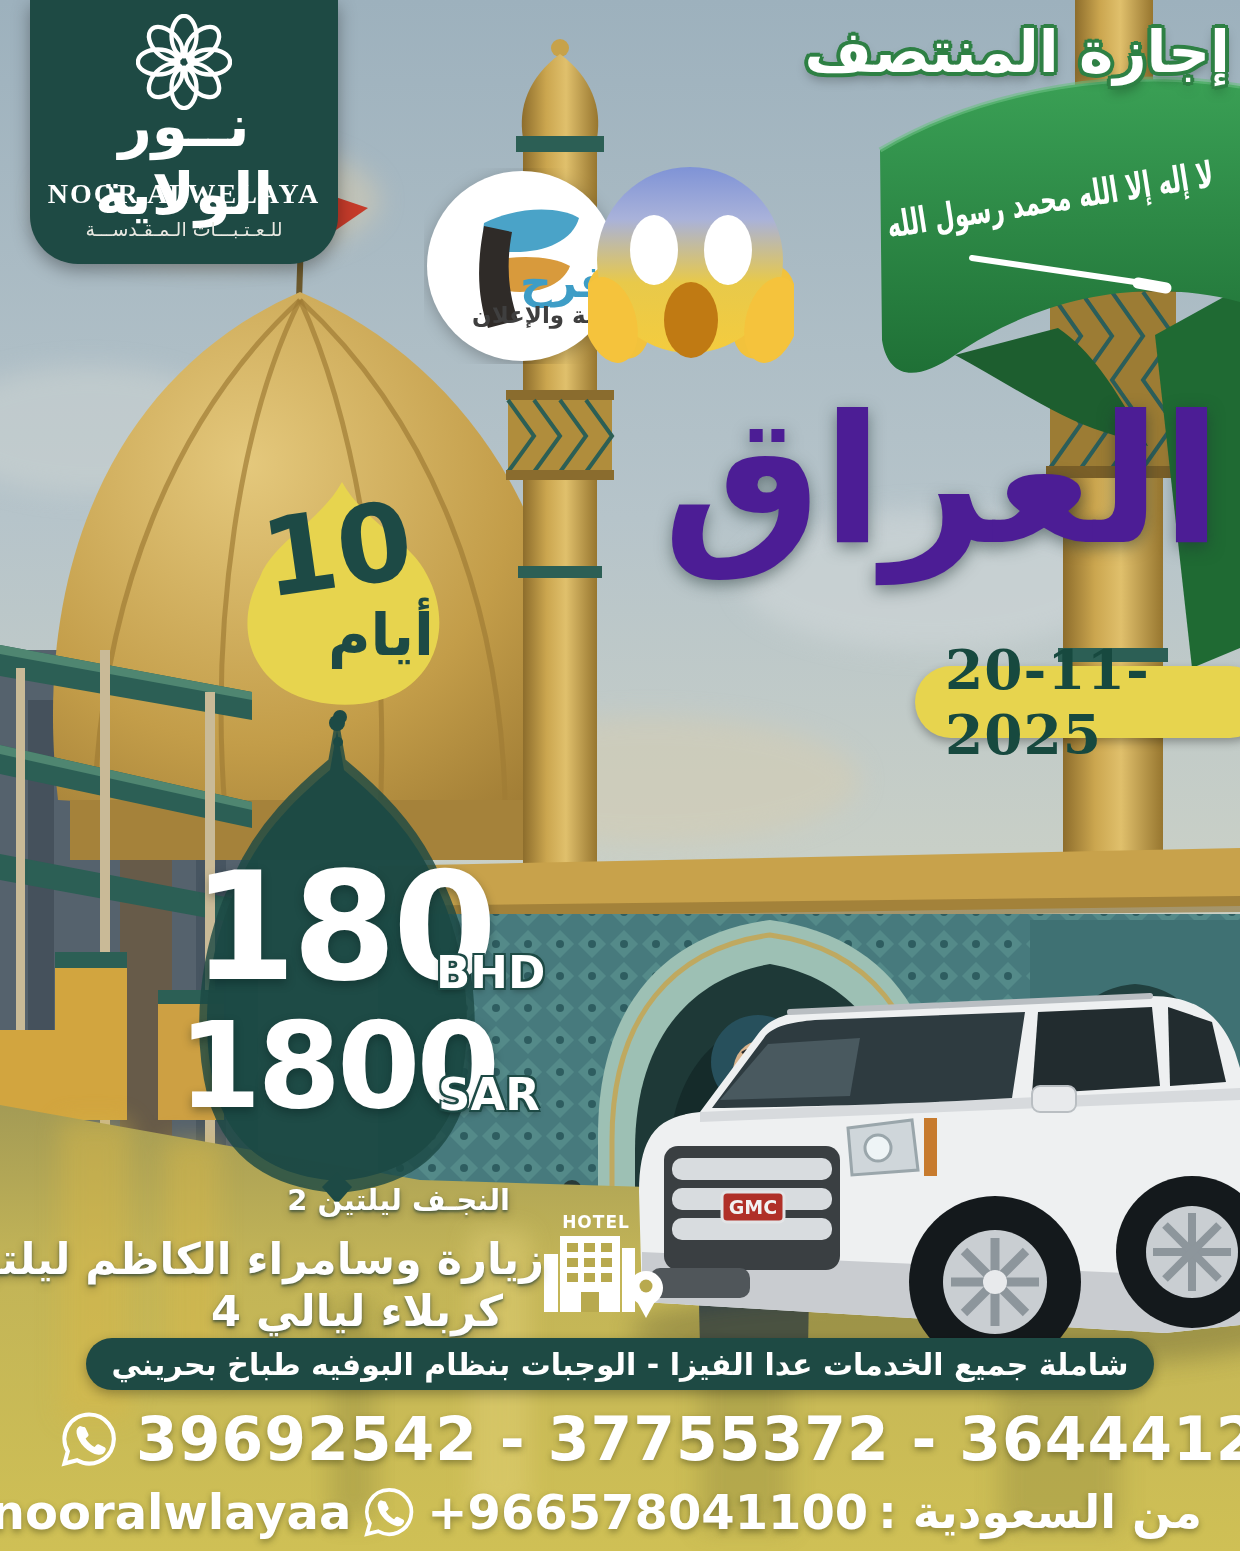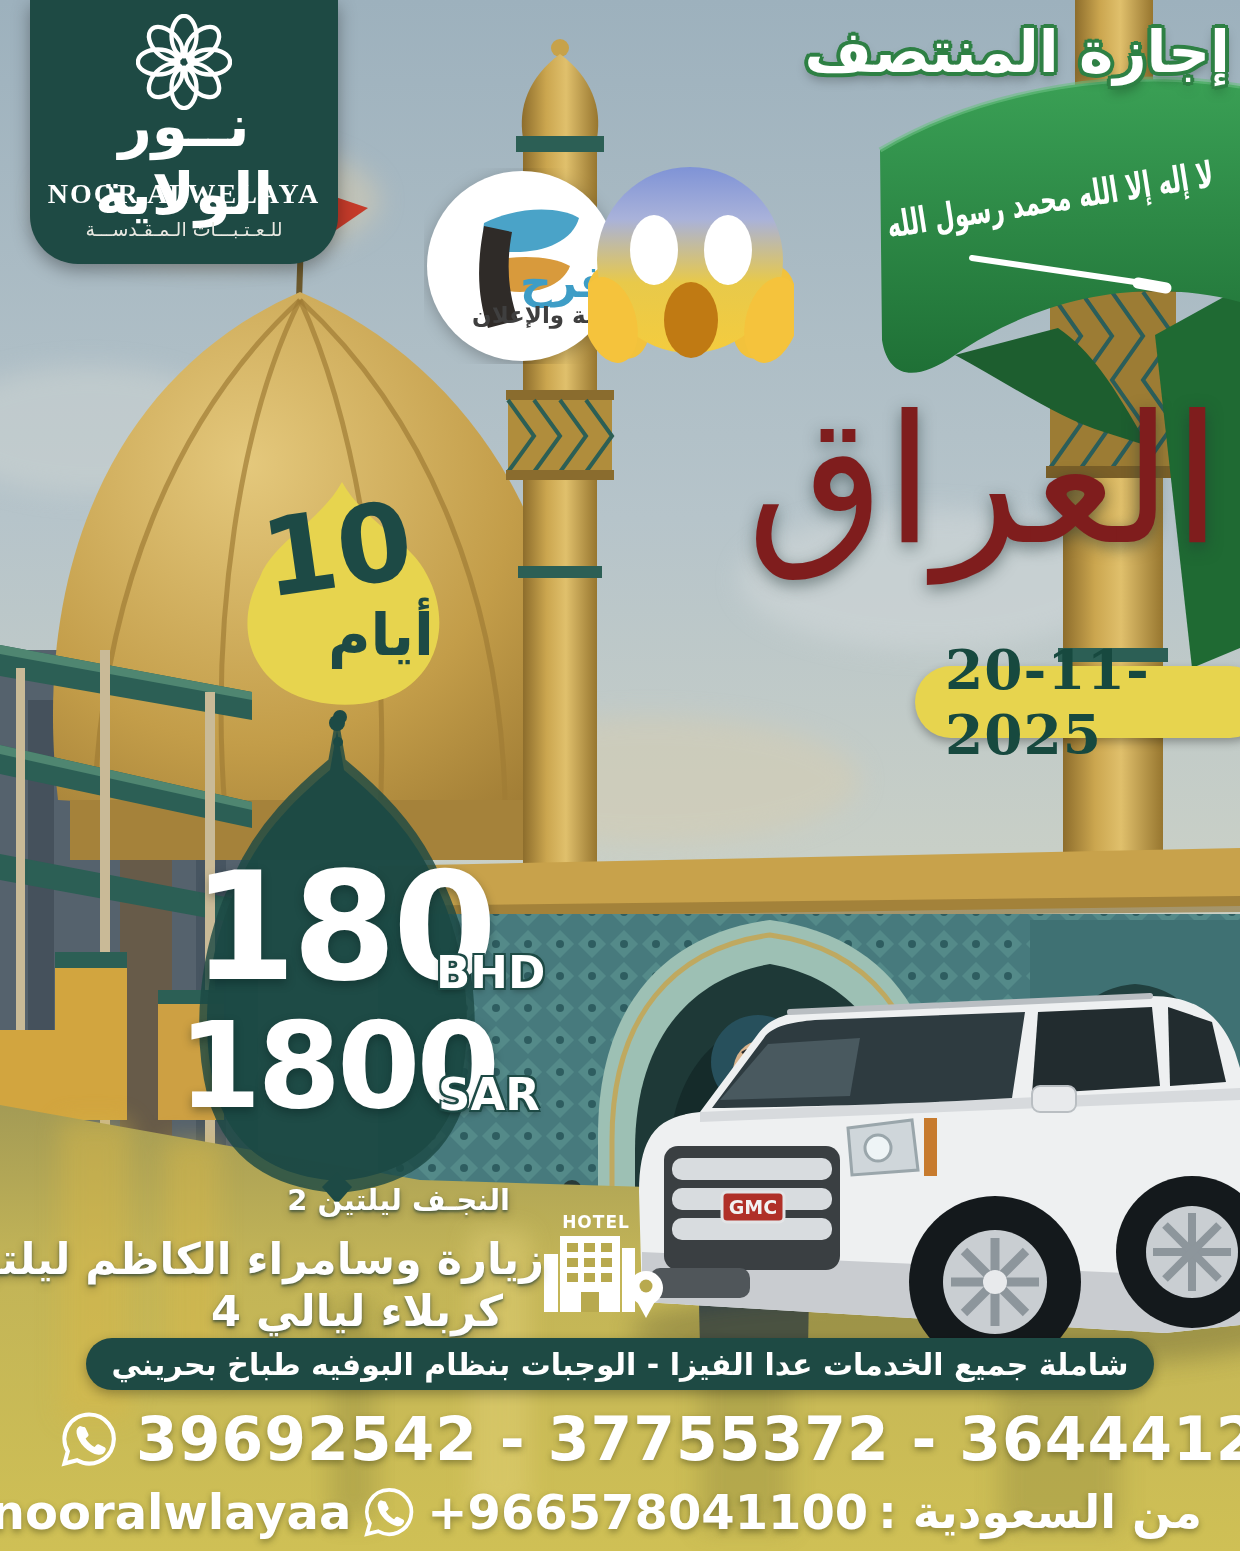--- a/index.html
+++ b/index.html
@@ -17,21 +17,21 @@
   .brand-en{position:absolute;left:0;right:0;top:178px;color:#fff;font-size:28px;letter-spacing:2px;
             font-family:Liberation Serif, serif;font-weight:bold;}
   .brand-sub{position:absolute;left:0;right:0;top:218px;color:#e9e9e2;font-size:19px;direction:rtl;letter-spacing:1px;}
 
   
   .holiday{right:10px;top:18px;color:#fff;font-size:58px;font-weight:900;direction:rtl;white-space:nowrap;
      text-shadow:-3px -3px 0 #2e8044,3px -3px 0 #2e8044,-3px 3px 0 #2e8044,3px 3px 0 #2e8044,
                  0 -4px 0 #2e8044,0 4px 0 #2e8044,-4px 0 0 #2e8044,4px 0 0 #2e8044,0 6px 12px rgba(0,0,0,.35);}
 
   
-  .country{right:18px;top:392px;color:#7f1d1d;font-size:178px;font-weight:normal;direction:rtl;line-height:1;
+  .country{right:18px;top:392px;color:#4c1d95;font-size:178px;font-weight:bold;direction:rtl;line-height:1;
            text-shadow:0 5px 16px rgba(30,50,50,.5);}
 
   
   .date-pill{left:915px;right:-26px;top:666px;height:72px;background:#e7d44e;border-radius:38px;
              box-shadow:0 4px 10px rgba(0,0,0,.3);display:flex;align-items:center;justify-content:flex-start;padding-left:30px;}
   .date-pill span{font-family:"DejaVu Serif","Liberation Serif",serif;font-weight:bold;font-size:55px;color:#17493f;letter-spacing:1px;}
 
   
   .dur-num{left:262px;top:496px;color:#1d4a45;font-size:108px;font-weight:900;transform:rotate(-8deg);line-height:1;}
   .dur-unit{left:328px;top:606px;color:#1d4a45;font-size:58px;font-weight:900;direction:rtl;line-height:1;}

